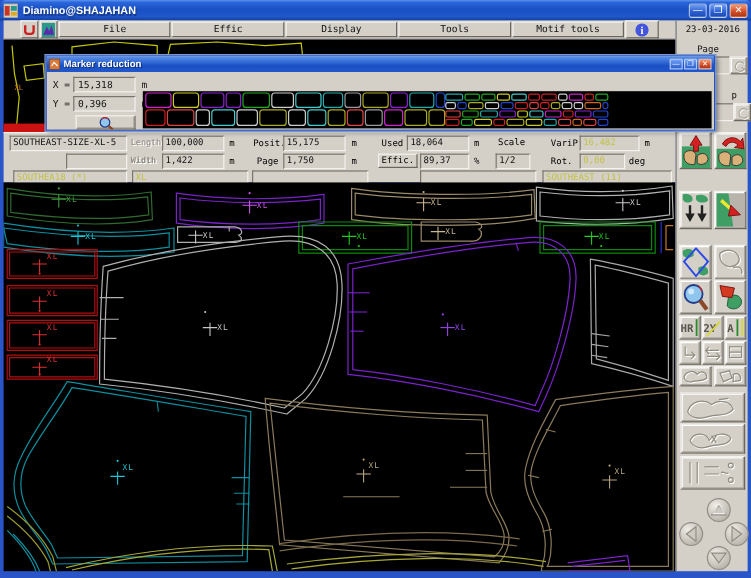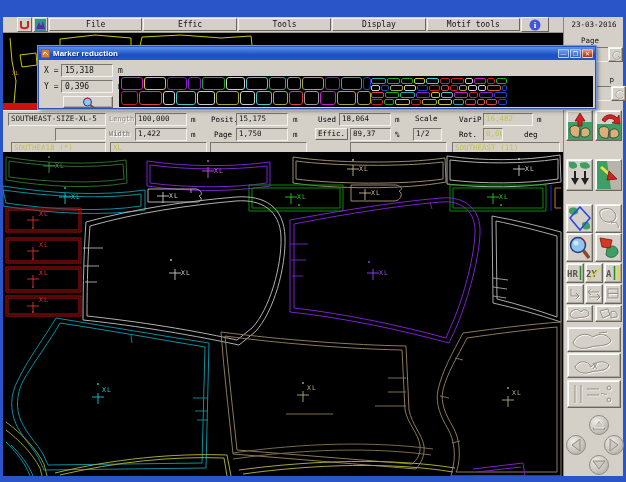--- a/index.html
+++ b/index.html
@@ -65,37 +65,49 @@
   .dbtn{position:absolute;background:#d4d0c8;border:1px solid;box-sizing:border-box;
     border-color:#f4f2ee #6a665e #6a665e #f4f2ee;box-shadow:inset -1px -1px 0 #aba79f;
     display:flex;align-items:center;justify-content:center;}
   .dlg-preview{position:absolute;left:80px;top:29px;width:474px;height:31px;background:#000;overflow:hidden;}
 </style>
 </head>
 <body>
 
 <div class="win">
 
+  <div class="titlebar">
+    <svg width="12" height="12">
+        <rect x="0" y="0" width="12" height="12" fill="#d4d0c8" stroke="#888"></rect>
+        <rect x="1" y="2" width="4" height="8" fill="#cc3322"></rect>
+        <rect x="6" y="2" width="5" height="4" fill="#2a9a8a"></rect>
+        <rect x="6" y="7" width="5" height="3" fill="#ddaa22"></rect>
+      </svg>
+    <span class="title-text">Diamino@SHAJAHAN</span>
+    <div class="cap b">—</div>
+    <div class="cap b">❐</div>
+    <div class="cap r">✕</div>
+  </div>
 
   <div class="menubar">
     <div class="mini-ibtn">
       <svg width="11" height="12">
           <path d="M2,2 L2,7 C2,10 9,10 9,7 L9,2" stroke="#cc2222" stroke-width="2" fill="none"></path>
         </svg>
     </div>
     <div class="mini-ibtn">
       <svg width="11" height="12">
           <rect x="0" y="0" width="11" height="12" fill="#2a9a8a"></rect>
           <path d="M1,10 L4,3 L6,7 L8,2 L10,10 Z" fill="#5a2aaa"></path>
         </svg>
     </div>
     <div class="menu-btn">File</div>
     <div class="menu-btn">Effic</div>
+    <div class="menu-btn">Display</div>
     <div class="menu-btn">Tools</div>
-    <div class="menu-btn">Display</div>
     <div class="menu-btn">Motif tools</div>
     <div class="mini-ibtn" style="width:26px;">
       <svg width="12" height="12">
           <circle cx="6" cy="6" r="5.5" fill="#4455dd"></circle>
           <text x="6" y="9" font-size="9" font-weight="bold" fill="#fff" text-anchor="middle" font-family="Liberation Serif,serif">i</text>
         </svg>
     </div>
   </div>
 
   <div class="overview">
@@ -131,21 +143,21 @@
     <div class="fld" style="left:132px;top:17px;width:52px;height:13px;">1,422</div>
     <div class="slbl" style="left:188px;top:19px;">m</div>
     <div class="slbl" style="left:211px;top:19px;">Page</div>
     <div class="fld" style="left:233px;top:17px;width:52px;height:13px;">1,750</div>
     <div class="slbl" style="left:290px;top:19px;">m</div>
     <div class="slbl raised" style="left:312px;top:17px;">Effic.</div>
     <div class="fld" style="left:347px;top:17px;width:41px;height:13px;">89,37</div>
     <div class="slbl" style="left:392px;top:19px;">%</div>
     <div class="fld" style="left:410px;top:17px;width:29px;height:13px;">1/2</div>
     <div class="slbl" style="left:456px;top:19px;">Rot.</div>
-    <div class="fld yel" style="left:480px;top:17px;width:20px;height:13px;">0,00</div>
+    <div class="fld yel" style="left:480px;top:17px;width:38px;height:13px;">0,00</div>
     <div class="slbl" style="left:521px;top:19px;">deg</div>
 
     <div class="fld yel" style="left:8px;top:31px;width:95px;height:11px;line-height:9px;">SOUTHEA18 (*)</div>
     <div class="fld yel" style="left:107px;top:31px;width:97px;height:11px;line-height:9px;">XL</div>
     <div class="fld" style="left:207px;top:31px;width:97px;height:11px;"></div>
     <div class="fld" style="left:347px;top:31px;width:97px;height:11px;"></div>
     <div class="fld yel" style="left:449px;top:31px;width:108px;height:11px;line-height:9px;">SOUTHEAST (11)</div>
   </div>
 
   <div class="canvas">

